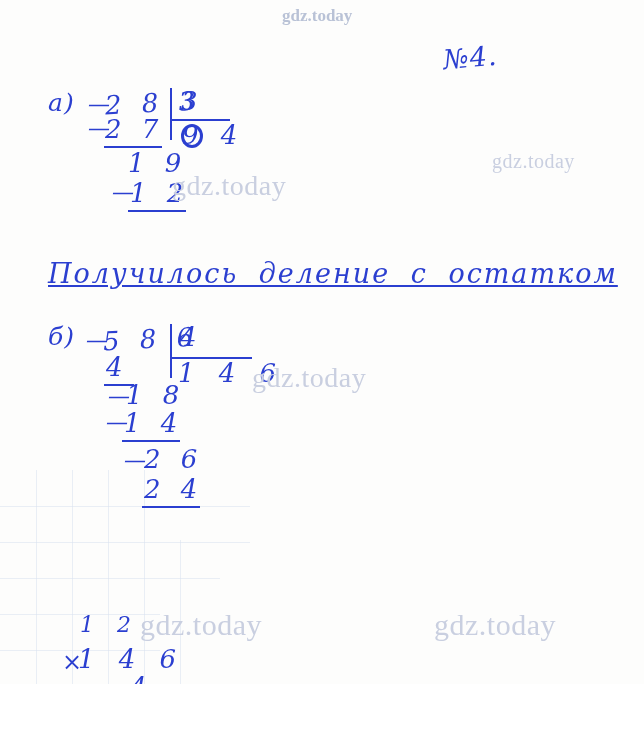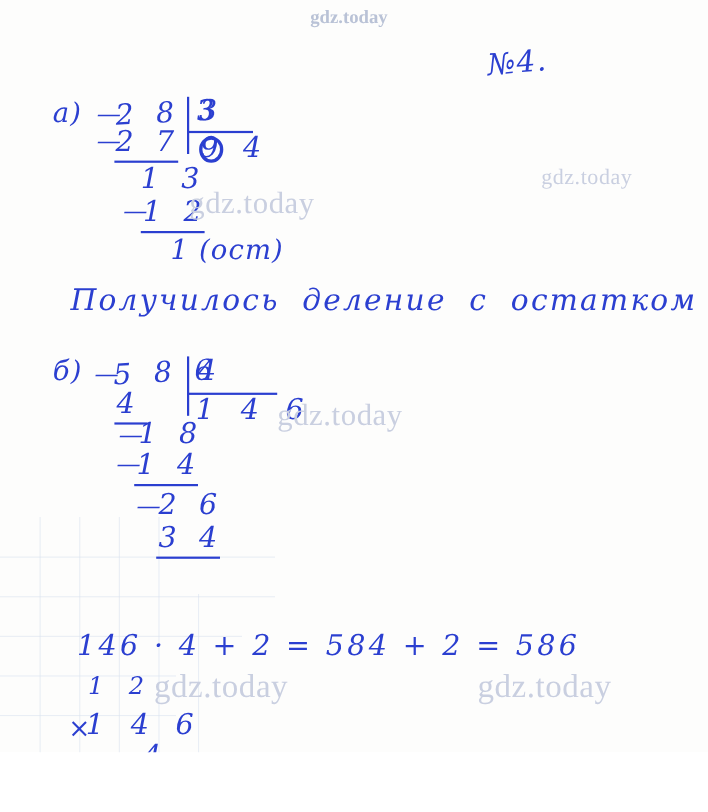--- a/index.html
+++ b/index.html
@@ -95,29 +95,28 @@
   <div class="rule" style="left:170px; top:119px; width:60px;"></div>
 
   <div class="hw" style="left:181px; top:86px; font-size:26px;">3</div>
   <div class="hw" style="left:182px; top:120px; font-size:26px; letter-spacing:7px;">9 4</div>
   <div class="circle-mark" style="left:181px; top:124px; width:16px; height:18px;"></div>
 
   <div class="hw" style="left:88px; top:116px; font-size:22px;">—</div>
   <div class="hw" style="left:105px; top:114px; font-size:26px; letter-spacing:6px;">2 7</div>
   <div class="rule" style="left:104px; top:146px; width:58px;"></div>
 
-  <div class="hw" style="left:128px; top:148px; font-size:26px; letter-spacing:6px;">1 3</div>
+  <div class="hw" style="left:128px; top:148px; font-size:26px; letter-spacing:6px;">1 9</div>
 
   <div class="hw" style="left:112px; top:180px; font-size:22px;">—</div>
   <div class="hw" style="left:130px; top:178px; font-size:26px; letter-spacing:6px;">1 2</div>
   <div class="rule" style="left:128px; top:210px; width:58px;"></div>
 
-  <div class="hw" style="left:155px; top:212px; font-size:25px;">1 (ост)</div>
 
-  <div class="hw" style="left:64px; top:258px; font-size:27px; letter-spacing:2px; word-spacing:10px;">Получилось деление с остатком</div>
+  <div class="hw" style="left:48px; top:258px; font-size:27px; letter-spacing:2px; word-spacing:10px;text-decoration:underline;">Получилось деление с остатком</div>
 
   <div class="hw" style="left:48px; top:322px; font-size:25px;">б)</div>
 
   <div class="hw" style="left:86px; top:328px; font-size:22px;">—</div>
   <div class="hw" style="left:103px; top:324px; font-size:26px; letter-spacing:6px; transform:rotate(-3deg);">5 8 6</div>
 
   <div class="rule v" style="left:170px; top:324px; height:54px;"></div>
   <div class="rule" style="left:170px; top:357px; width:82px;"></div>
 
   <div class="hw" style="left:180px; top:322px; font-size:26px;">4</div>
@@ -129,25 +128,24 @@
   <div class="hw" style="left:108px; top:384px; font-size:22px;">—</div>
   <div class="hw" style="left:126px; top:380px; font-size:26px; letter-spacing:6px;text-align:center;">1 8</div>
 
   <div class="hw" style="left:106px; top:410px; font-size:22px;">—</div>
   <div class="hw" style="left:124px; top:408px; font-size:26px; letter-spacing:6px;">1 4</div>
   <div class="rule" style="left:122px; top:440px; width:58px;"></div>
 
   <div class="hw" style="left:124px; top:448px; font-size:22px;">—</div>
   <div class="hw" style="left:144px; top:444px; font-size:26px; letter-spacing:6px;">2 6</div>
 
-  <div class="hw" style="left:144px; top:474px; font-size:26px; letter-spacing:6px;">3 4</div>
+  <div class="hw" style="left:144px; top:474px; font-size:26px; letter-spacing:6px;">2 4</div>
   <div class="rule" style="left:142px; top:506px; width:58px;"></div>
 
 
-  <div class="hw" style="left:70px; top:572px; font-size:26px; letter-spacing:3px;">146 · 4 + 2 = 584 + 2 = 586</div>
 
   <div class="hw" style="left:80px; top:612px; font-size:22px; letter-spacing:8px;">1 2</div>
 
   <div class="hw" style="left:62px; top:648px; font-size:24px;">×</div>
   <div class="hw" style="left:78px; top:644px; font-size:26px; letter-spacing:8px;">1 4 6</div>
   <div class="hw" style="left:130px; top:672px; font-size:26px;">4</div>
 
   <div class="rule" style="left:64px; top:700px; width:92px;"></div>
   <div class="hw" style="left:72px; top:702px; font-size:26px; letter-spacing:8px;margin-left:29px;">5 8 4</div>
 

